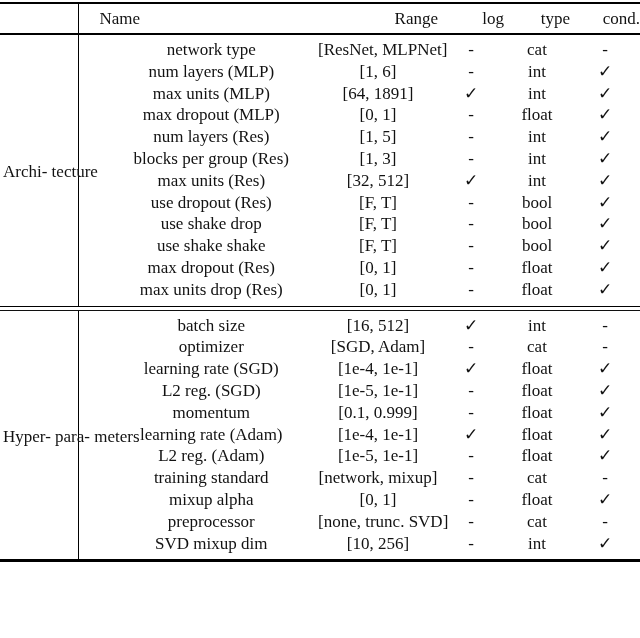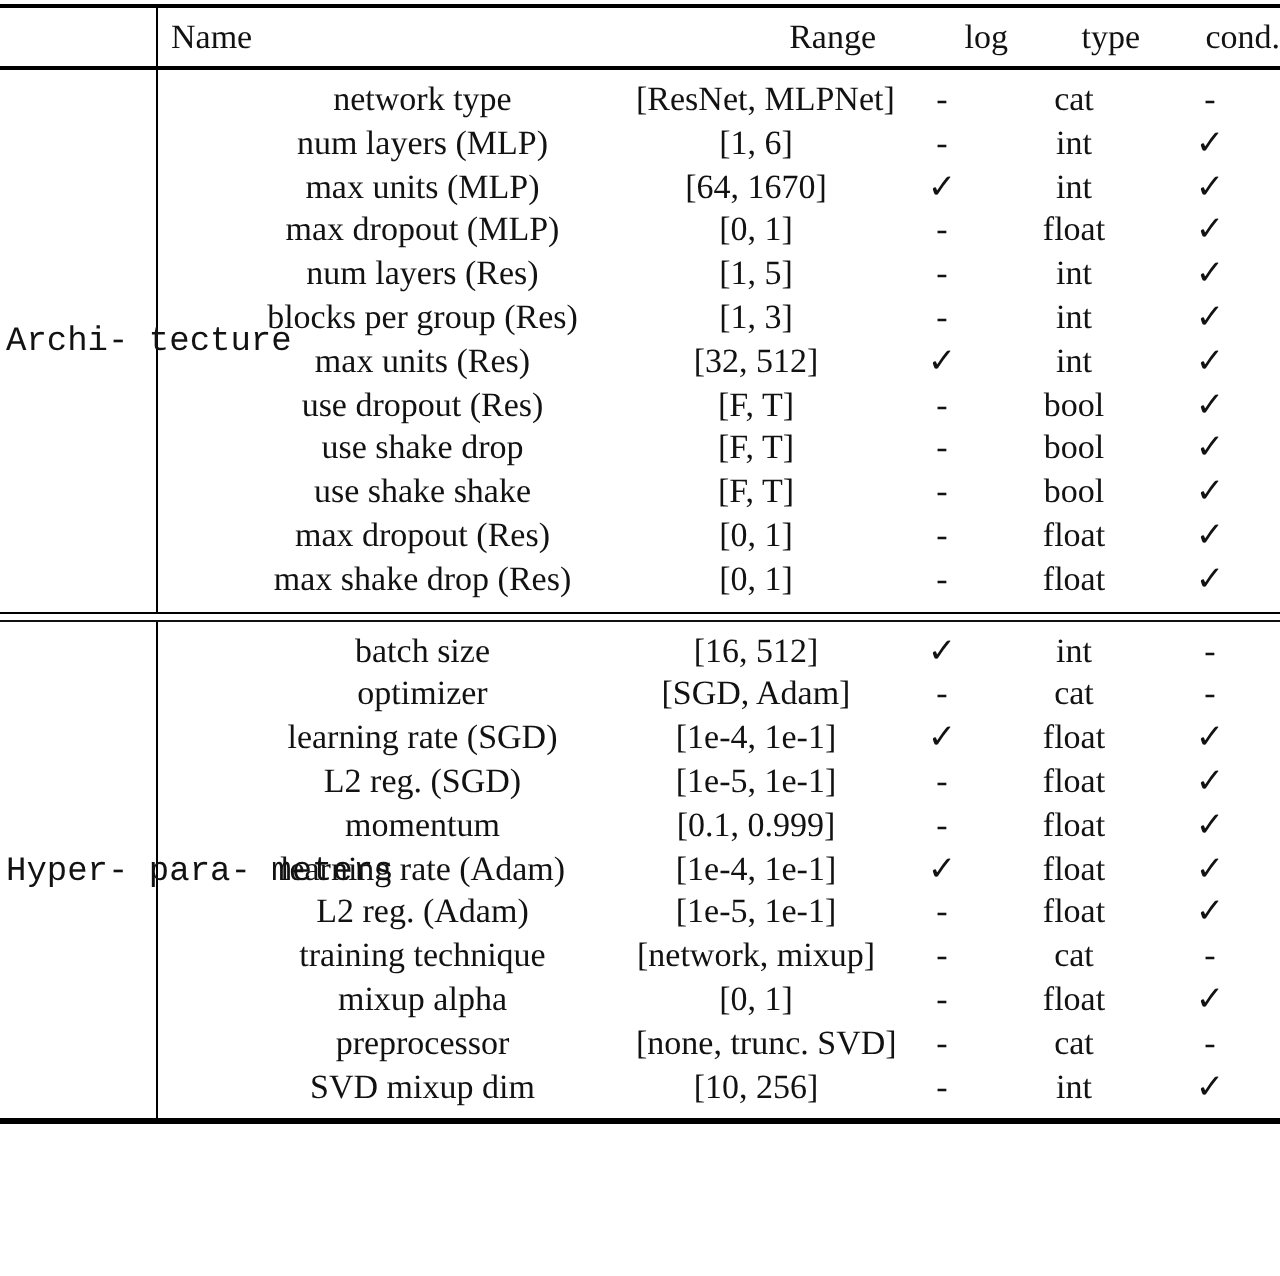--- a/index.html
+++ b/index.html
@@ -27,40 +27,39 @@
   col.c-cond  { width: 70px; }
 
   thead th {
     font-weight: normal;
     height: 31px;
     vertical-align: middle;
     border-bottom: 2px solid #000;
     text-align: right;
     white-space: nowrap;
   }
-  thead th.name-col { text-align: left; padding-left: 7px; }
+  thead th.name-col { text-align: left; padding-left: 21px; }
   thead th.group-col { border-right: 1px solid #000; }
 
   tbody.section td {
     line-height: 21.8px;
     vertical-align: middle;
     text-align: center;
     white-space: nowrap;
   }
   tbody.section tr:first-child td { padding-top: 4px; }
   tbody.section tr:last-child  td { padding-bottom: 5px; }
 
   td.group-cell {
     border-right: 1px solid #000;
     text-align: left;
     padding-left: 3px;
     vertical-align: middle;
     white-space: pre-line;
     line-height: 21.8px;
-    font-family: Liberation Mono, monospace;
   }
   td.name-cell {
     text-align: left;
     padding-left: 26px;
   }
   td.range-cell { white-space: pre-line; }
 
   tbody.divider-body td {
     height: 4px;
     border-top: 1.5px solid #000;
@@ -103,21 +102,21 @@
   </tr>
       <tr class="data-row">
     <td class="name-cell">num layers (MLP)</td>
     <td class="range-cell">[1, 6]</td>
     <td class="log-cell">-</td>
     <td class="type-cell">int</td>
     <td class="cond-cell">✓</td>
   </tr>
       <tr class="data-row">
     <td class="name-cell">max units (MLP)</td>
-    <td class="range-cell">[64, 1670]</td>
+    <td class="range-cell">[64, 1891]</td>
     <td class="log-cell">✓</td>
     <td class="type-cell">int</td>
     <td class="cond-cell">✓</td>
   </tr>
       <tr class="data-row">
     <td class="name-cell">max dropout (MLP)</td>
     <td class="range-cell">[0, 1]</td>
     <td class="log-cell">-</td>
     <td class="type-cell">float</td>
     <td class="cond-cell">✓</td>
@@ -165,21 +164,21 @@
     <td class="cond-cell">✓</td>
   </tr>
       <tr class="data-row">
     <td class="name-cell">max dropout (Res)</td>
     <td class="range-cell">[0, 1]</td>
     <td class="log-cell">-</td>
     <td class="type-cell">float</td>
     <td class="cond-cell">✓</td>
   </tr>
       <tr class="data-row">
-    <td class="name-cell">max shake drop (Res)</td>
+    <td class="name-cell">max units drop (Res)</td>
     <td class="range-cell">[0, 1]</td>
     <td class="log-cell">-</td>
     <td class="type-cell">float</td>
     <td class="cond-cell">✓</td>
   </tr>
     </tbody>
   <tbody class="divider-body">
     <tr>
         <td colspan="6"></td>
       </tr>
@@ -231,21 +230,21 @@
     <td class="cond-cell">✓</td>
   </tr>
       <tr class="data-row">
     <td class="name-cell">L2 reg. (Adam)</td>
     <td class="range-cell">[1e-5, 1e-1]</td>
     <td class="log-cell">-</td>
     <td class="type-cell">float</td>
     <td class="cond-cell">✓</td>
   </tr>
       <tr class="data-row">
-    <td class="name-cell">training technique</td>
+    <td class="name-cell">training standard</td>
     <td class="range-cell">[network,
 mixup]</td>
     <td class="log-cell">-</td>
     <td class="type-cell">cat</td>
     <td class="cond-cell">-</td>
   </tr>
       <tr class="data-row">
     <td class="name-cell">mixup alpha</td>
     <td class="range-cell">[0, 1]</td>
     <td class="log-cell">-</td>

